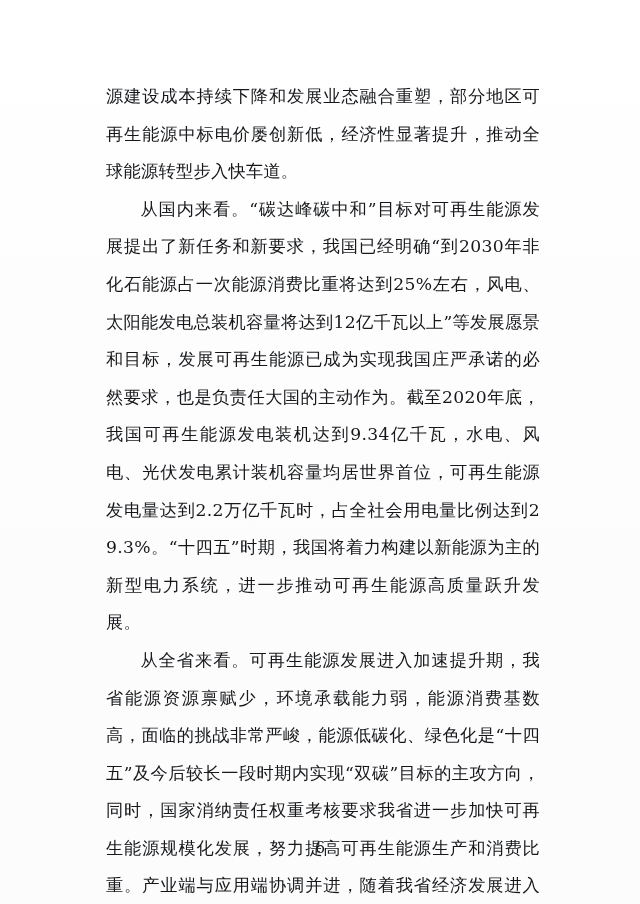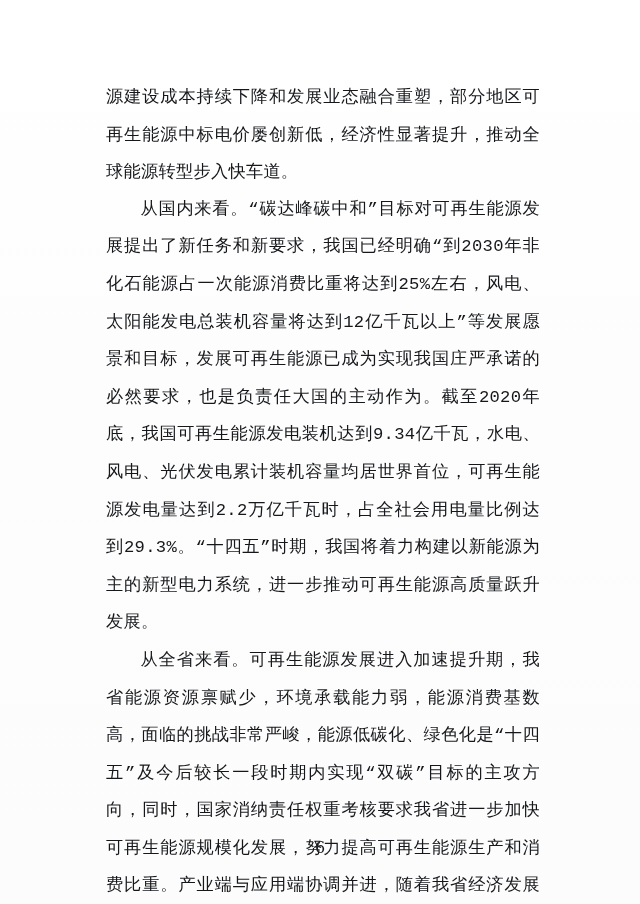--- a/index.html
+++ b/index.html
@@ -38,21 +38,20 @@
     letter-spacing: 0.3px;
   }
   .para {
     margin: 0 0 0 0;
     text-indent: 0;
     white-space: normal;
     word-break: break-all;
   }
   .para.indent {
     text-indent: 2em;
-    font-family: Liberation Mono, monospace;
   }
   .page-number {
     position: absolute;
     left: 0;
     top: 838px;
     width: 640px;
     text-align: center;
     font-size: 16px;
     color: #1a1c1f;
     font-family: "DejaVu Serif", "Liberation Serif", serif;

